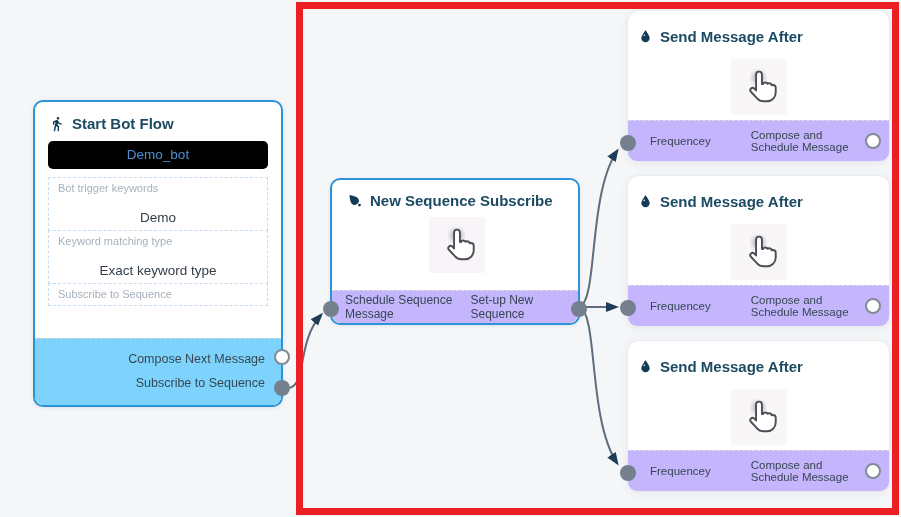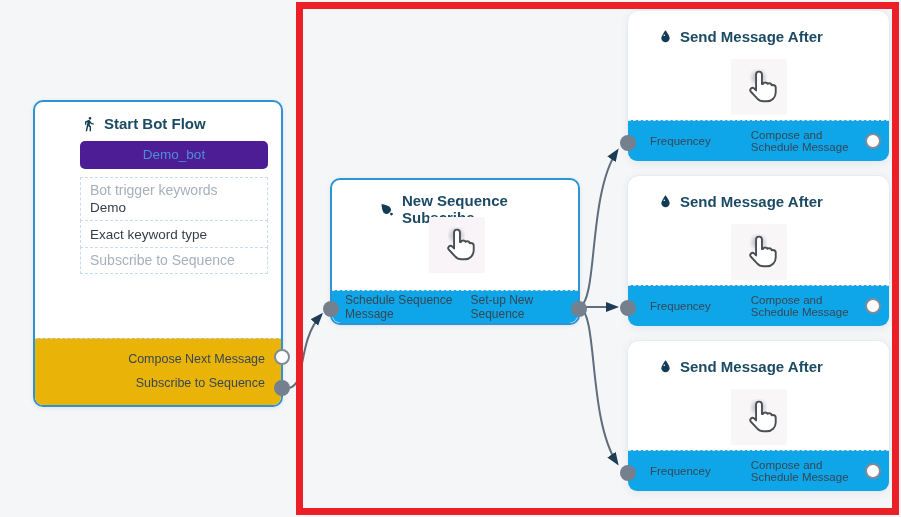--- a/index.html
+++ b/index.html
@@ -9,50 +9,49 @@
     background:#f5f6f8; overflow:hidden;
   }
   
   #wires { position:absolute; inset:0; z-index:1; }
 
   
   .node { position:absolute; background:#fff; z-index:2; }
   .node-blue {
     border:2px solid #2b93d6; border-radius:10px;
     box-shadow:0 1px 4px rgba(30,60,90,.10);
-    padding-left:32px;
   }
   .node-plain {
     border:1px solid #e8ebef; border-radius:12px;
     box-shadow:0 2px 8px rgba(30,60,90,.07);
   }
   .node-title {
     display:flex; align-items:center; gap:7px;
     font-size:15px; font-weight:bold; color:#1c4a63;
   }
   .icon { display:inline-flex; flex:0 0 auto; }
 
   
   #start-node { left:33px; top:100px; width:250px; height:307px; }
   #start-node .node-title { padding:13px 14px 7px 14px; }
   .bot-btn {
     margin:2px 13px 9px 13px; height:28px; line-height:28px;
-    background:#4c1d95; border-radius:5px; text-align:center;
+    background:#000000; border-radius:5px; text-align:center;
     color:#4d8fd6; font-size:13.5px; cursor:pointer;
   }
   .fields { margin:0 13px; }
   .field {
     border:1px dashed #c8dcf0; margin-top:-1px; padding:4px 9px 5px 9px;
     background:#fff;
   }
-  .field-label { font-size:14px; color:#a6b0bb; }
-  .field-value { font-size:13.5px; color:#333e48; margin-top:2px; }
+  .field-label { font-size:11px; color:#a6b0bb; }
+  .field-value { font-size:13.5px; color:#333e48; margin-top:16px;text-align:center; }
   #start-footer {
     position:absolute; left:0; right:0; bottom:0; height:67px;
-    background:#eab308; border-top:1px dashed #ccd6e0;
+    background:#7dd3fc; border-top:1px dashed #ccd6e0;
     border-radius:0 0 8px 8px;
     display:flex; flex-direction:column; justify-content:space-evenly;
     padding:4px 16px 6px 16px; text-align:right;
   }
   .port-label { font-size:12.5px; color:#374753; }
 
   
   .dot {
     position:absolute; width:16px; height:16px; border-radius:50%;
     z-index:3; cursor:crosshair;
@@ -65,28 +64,28 @@
   #seq-node .node-title { padding:12px 14px 0 14px; }
   .cursor-box {
     position:absolute; width:56px; height:56px; background:#f8f4f7;
     display:flex; align-items:center; justify-content:center; border-radius:2px;
   }
   #seq-node .cursor-box { left:97px; top:37px; }
   .node-footer {
     position:absolute; left:0; right:0; bottom:0;
     border-top:1px dashed #d8dde2;
     display:flex; align-items:center; justify-content:space-between;
-    border-radius:0 0 9px 9px; background:#0ea5e9;
+    border-radius:0 0 9px 9px; background:#c4b5fd;
   }
   #seq-node .node-footer { height:33px; padding:0 13px; }
   #seq-node .node-footer span { font-size:12px; color:#374753; }
 
   
   .send-node { left:627px; width:263px; height:152px; }
-  .send-node .node-title { padding:17px 18px 0 30px; }
+  .send-node .node-title { padding:17px 18px 0 10px; }
   .send-node .cursor-box { left:103px; top:48px; background:#f9f6f8; }
   .send-node .node-footer { height:41px; padding:0 8px 0 22px; }
   .send-node .node-footer .in-label  { font-size:11.5px; color:#374753; }
   .send-node .out-group { display:flex; align-items:center; gap:8px; }
   .send-node .out-group .out-label { font-size:11.5px; color:#374753;padding-left:40px; }
   .out-circle {
     width:16px; height:16px; border-radius:50%;
     background:#fff; border:2px solid #808b97; cursor:crosshair; flex:0 0 auto;
   }
 
@@ -124,20 +123,21 @@
       </span>
       <span>Start Bot Flow</span>
     </div>
     <div class="bot-btn">Demo_bot</div>
     <div class="fields">
       <div class="field">
         <div class="field-label">Bot trigger keywords</div>
         <div class="field-value">Demo</div>
       </div>
       <div class="field">
+        <div class="field-label">Keyword matching type</div>
         <div class="field-value">Exact keyword type</div>
       </div>
       <div class="field">
         <div class="field-label">Subscribe to Sequence</div>
       </div>
     </div>
     <div id="start-footer">
       <div class="port-label">Compose Next Message</div>
       <div class="port-label">Subscribe to Sequence</div>
     </div>

